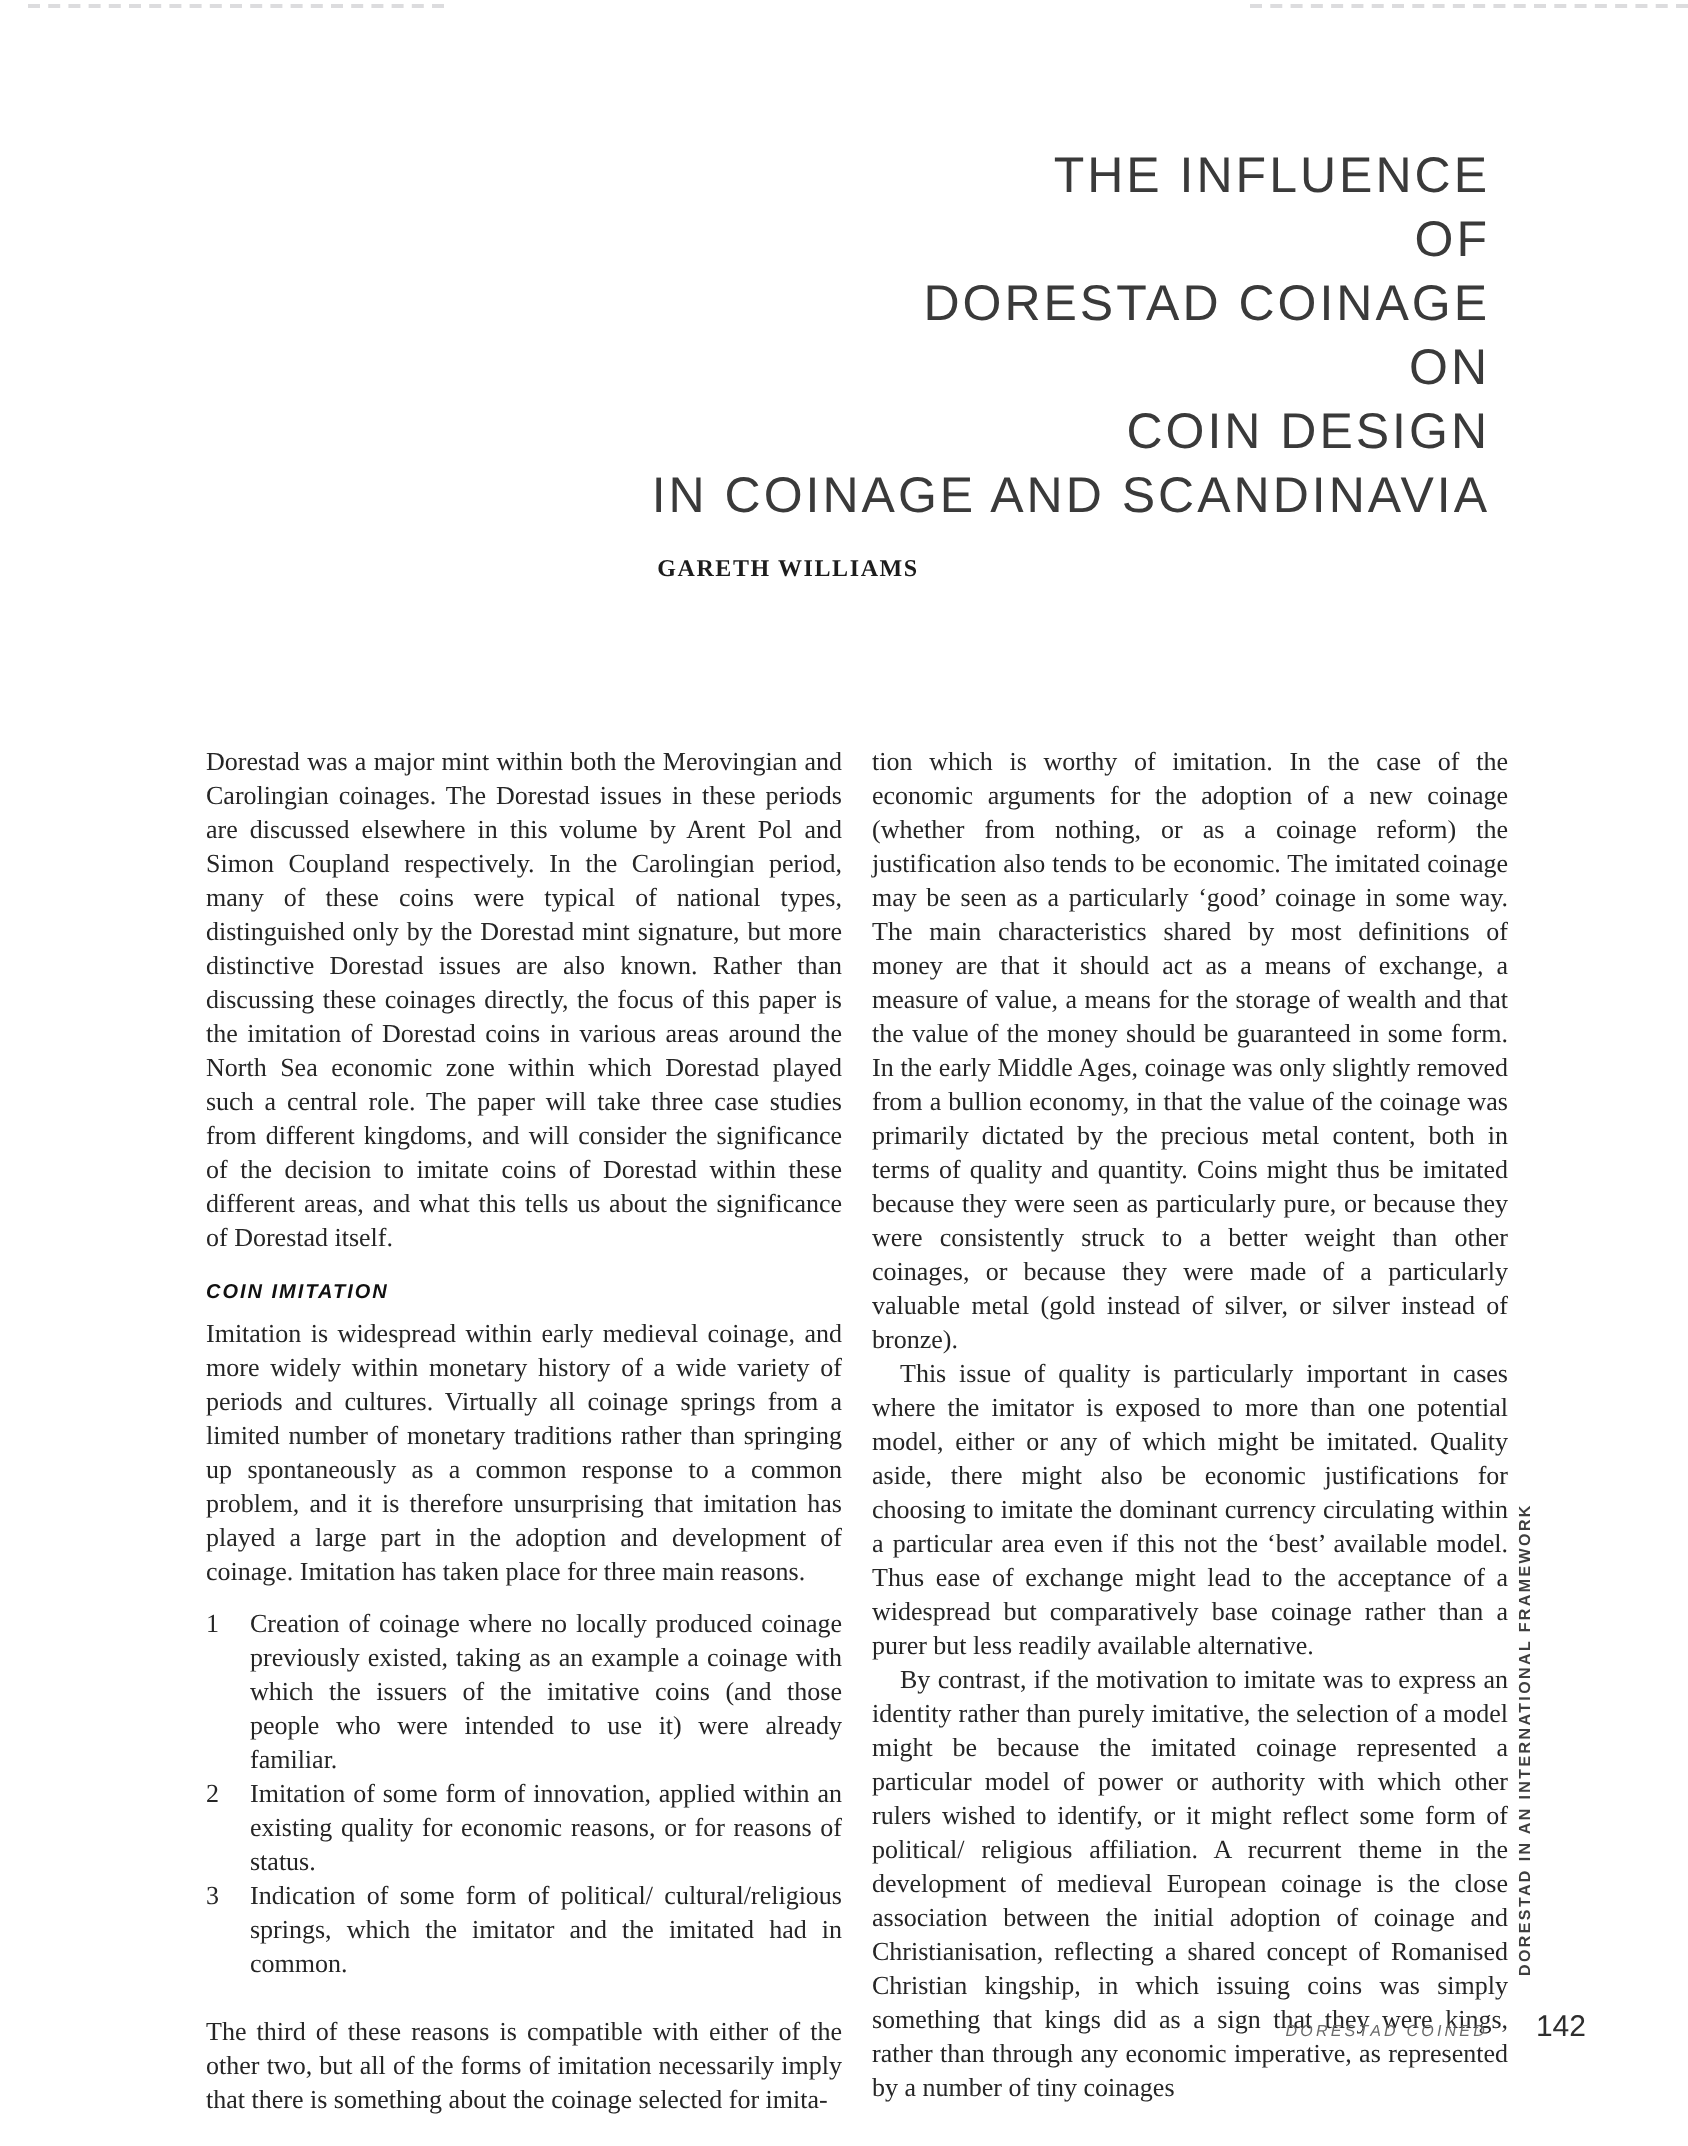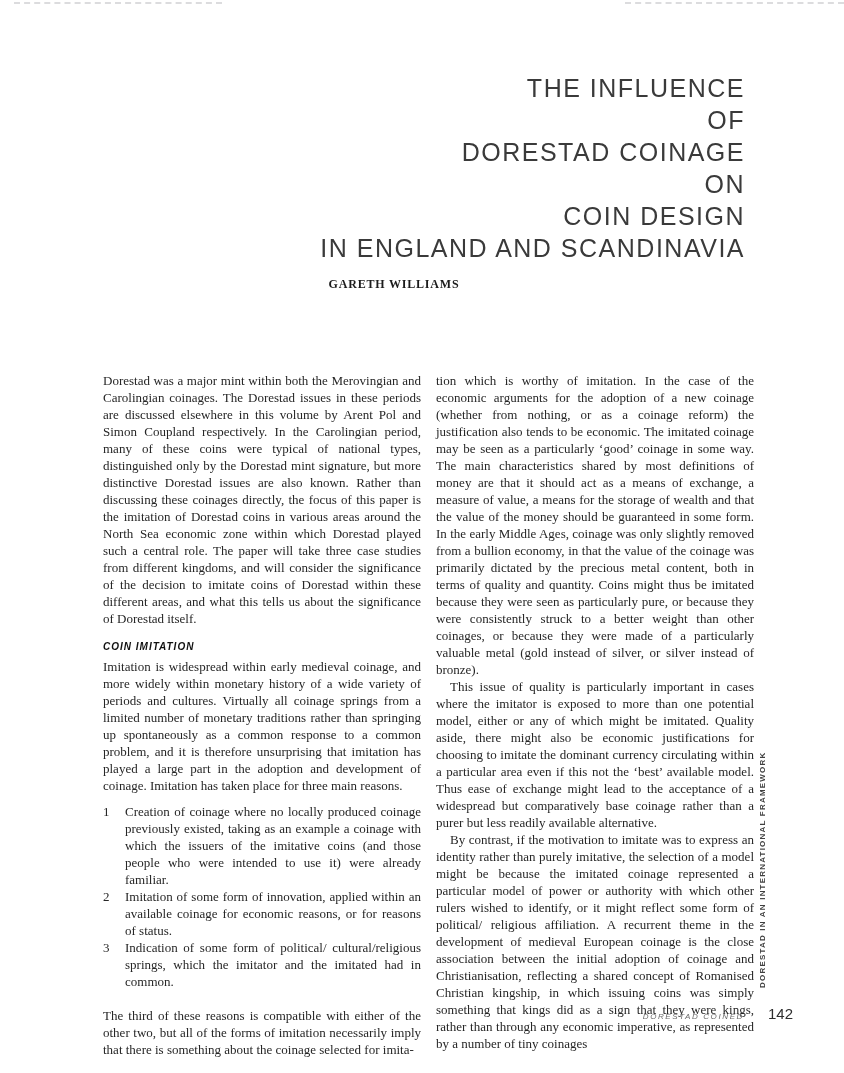--- a/index.html
+++ b/index.html
@@ -86,37 +86,37 @@
 
   <div class="crop-mark crop-left"></div>
   <div class="crop-mark crop-right"></div>
 
   <div class="title-block">
     <span class="title-line">THE INFLUENCE</span>
     <span class="title-line">OF</span>
     <span class="title-line">DORESTAD COINAGE</span>
     <span class="title-line">ON</span>
     <span class="title-line">COIN DESIGN</span>
-    <span class="title-line">IN ENGLAND AND SCANDINAVIA</span>
+    <span class="title-line">IN COINAGE AND SCANDINAVIA</span>
   </div>
 
   <div class="author">GARETH WILLIAMS</div>
 
   <div class="col col-left">
     <p>Dorestad was a major mint within both the Merovingian and Carolingian coinages. The Dorestad issues in these periods are discussed elsewhere in this volume by Arent Pol and Simon Coupland respectively. In the Carolingian period, many of these coins were typical of national types, distinguished only by the Dorestad mint signature, but more distinctive Dorestad issues are also known. Rather than discussing these coinages directly, the focus of this paper is the imitation of Dorestad coins in various areas around the North Sea economic zone within which Dorestad played such a central role. The paper will take three case studies from different kingdoms, and will consider the significance of the decision to imitate coins of Dorestad within these different areas, and what this tells us about the significance of Dorestad itself.</p>
     <h3 class="section-heading">COIN IMITATION</h3>
     <p>Imitation is widespread within early medieval coinage, and more widely within monetary history of a wide variety of periods and cultures. Virtually all coinage springs from a limited number of monetary traditions rather than springing up spontaneously as a common response to a common problem, and it is therefore unsurprising that imitation has played a large part in the adoption and development of coinage. Imitation has taken place for three main reasons.</p>
     <div class="reason-list">
       <div class="reason-item">
         <span class="reason-num">1</span>
         <span class="reason-text">Creation of coinage where no locally produced coinage previously existed, taking as an example a coinage with which the issuers of the imitative coins (and those people who were intended to use it) were already familiar.</span>
       </div>
       <div class="reason-item">
         <span class="reason-num">2</span>
-        <span class="reason-text">Imitation of some form of innovation, applied within an available coinage for economic reasons, or for reasons of status.</span>
+        <span class="reason-text">Imitation of some form of innovation, applied within an existing quality for economic reasons, or for reasons of status.</span>
       </div>
       <div class="reason-item">
         <span class="reason-num">3</span>
         <span class="reason-text">Indication of some form of political/ cultural/religious springs, which the imitator and the imitated had in common.</span>
       </div>
     </div>
     <p class="closing-p">The third of these reasons is compatible with either of the other two, but all of the forms of imitation necessarily imply that there is something about the coinage selected for imita-</p>
   </div>
 
   <div class="col col-right">

